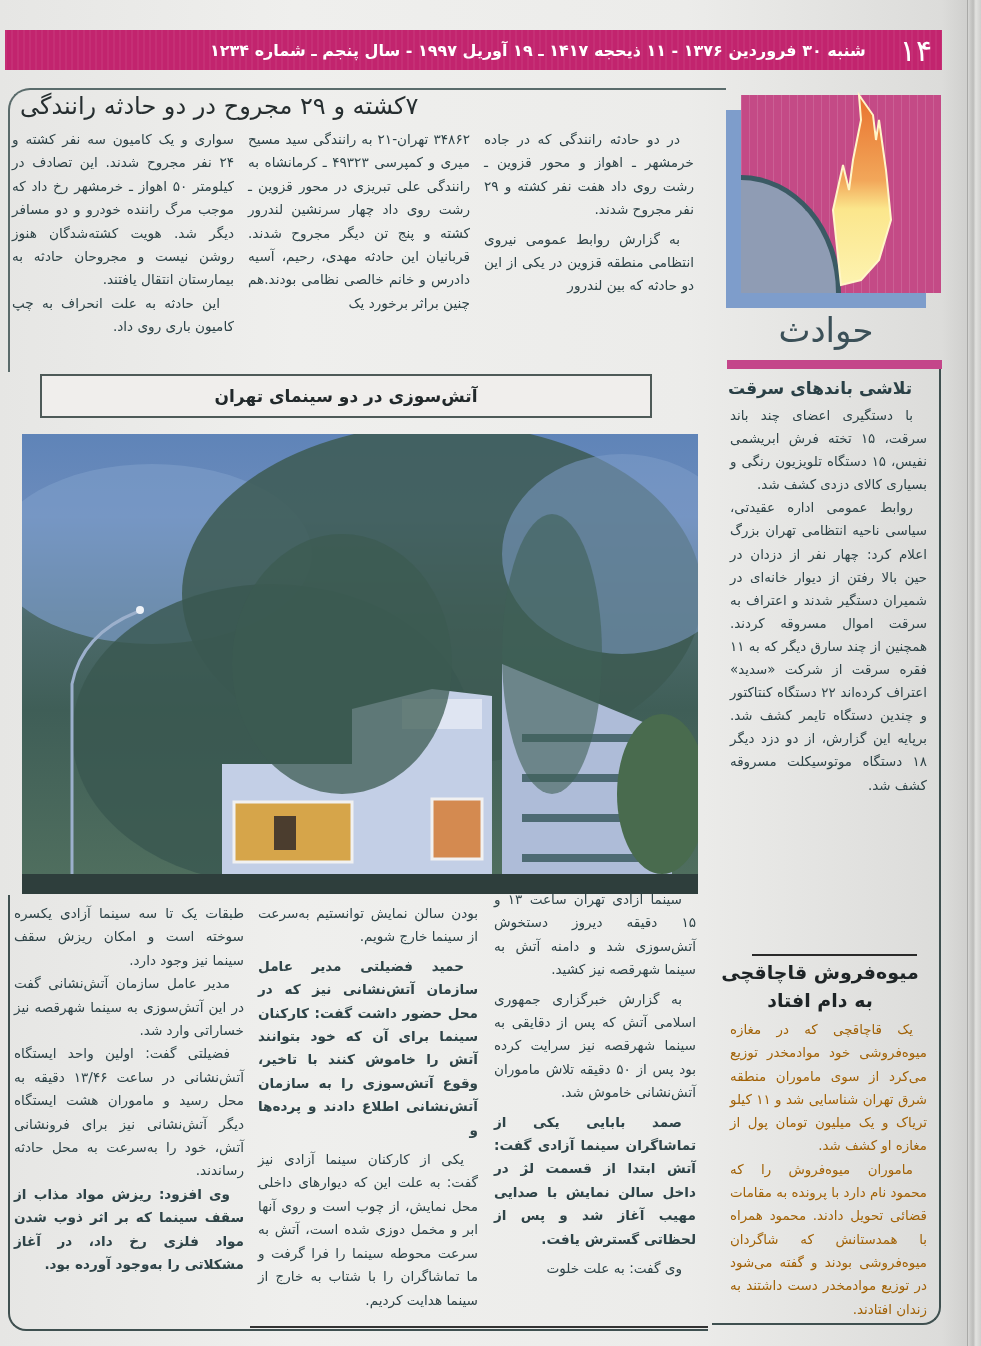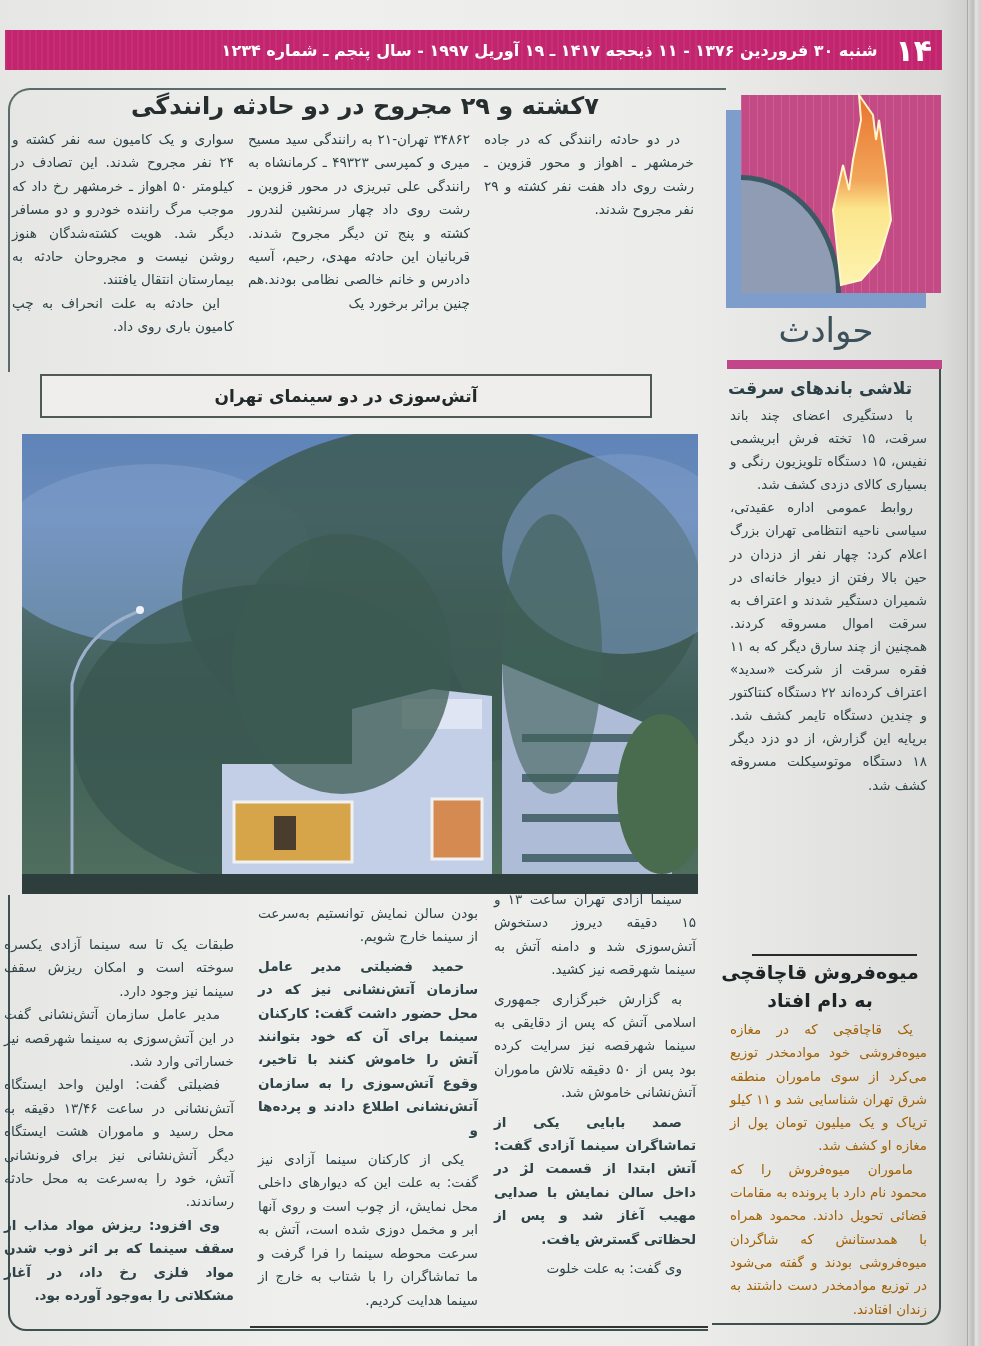--- a/index.html
+++ b/index.html
@@ -17,32 +17,32 @@
     border-left: 1px solid #a9a9a7;
   }
   
   .header-band {
     position: absolute; left: 5px; top: 30px; width: 937px; height: 40px;
     background: #c2246e;
     background-image: repeating-linear-gradient(90deg, rgba(255,255,255,0.05) 0 2px, transparent 2px 6px);
     display: flex; align-items: center; padding-right: 10px;
     color: #fff;
   }
-  .page-no { font-size: 30px; font-weight: bold; margin-left: 18px; font-family: "DejaVu Sans", sans-serif; }
+  .page-no { font-size: 30px; font-weight: normal; margin-left: 34px; font-family: "DejaVu Sans", sans-serif; }
   .header-text { font-size: 16px; font-weight: bold; letter-spacing: 0.2px; }
 
   
   .top-box {
     position: absolute; left: 8px; top: 88px; width: 718px; height: 284px;
     border-top: 2px solid #5a6b6b; border-left: 2px solid #5a6b6b;
     border-top-left-radius: 22px;
   }
   .top-title {
-    position: absolute; left: 20px; top: 92px; width: 690px; text-align: center;
-    font-size: 24px; font-weight: bold; color: #262e30;
+    position: absolute; left: 20px; top: 92px; width: 690px; text-align: left;
+    font-size: 24px; font-weight: normal; color: #262e30;
   }
   .col {
     position: absolute; font-size: 13.6px; line-height: 23.4px; color: #2f4448;
     text-align: justify; text-align-last: right;
   }
   .col p { margin-bottom: 0; text-indent: 14px; }
   .col p.gap { margin-top: 6px; }
   .col .bold { font-weight: bold; }
 
   
@@ -96,20 +96,21 @@
 <div class="header-band">
   <span class="page-no">۱۴</span>
   <span class="header-text">شنبه ۳۰ فروردین ۱۳۷۶ - ۱۱ ذیحجه ۱۴۱۷ ـ ۱۹ آوریل ۱۹۹۷ - سال پنجم ـ شماره ۱۲۳۴</span>
 </div>
 
 <div class="top-box"></div>
 <h1 class="top-title">۷کشته و ۲۹ مجروح در دو حادثه رانندگی</h1>
 
 <div class="col" style="left:484px; top:128px; width:210px;">
   <p>در دو حادثه رانندگی که در جاده خرمشهر ـ اهواز و محور قزوین ـ رشت روی داد هفت نفر کشته و ۲۹ نفر مجروح شدند.</p>
+  <p class="gap">به گزارش روابط عمومی نیروی انتظامی منطقه قزوین در یکی از این دو حادثه که بین لندرور</p>
 </div>
 <div class="col" style="left:248px; top:128px; width:222px;">
   <p style="text-indent:0">۳۴۸۶۲ تهران-۲۱ به رانندگی سید مسیح میری و کمپرسی ۴۹۳۲۳ ـ کرمانشاه به رانندگی علی تبریزی در محور قزوین ـ رشت روی داد چهار سرنشین لندرور کشته و پنج تن دیگر مجروح شدند. قربانیان این حادثه مهدی، رحیم، آسیه دادرس و خانم خالصی نظامی بودند.هم چنین براثر برخورد یک</p>
 </div>
 <div class="col" style="left:12px; top:128px; width:222px;">
   <p style="text-indent:0">سواری و یک کامیون سه نفر کشته و ۲۴ نفر مجروح شدند. این تصادف در کیلومتر ۵۰ اهواز ـ خرمشهر رخ داد که موجب مرگ راننده خودرو و دو مسافر دیگر شد. هویت کشته‌شدگان هنوز روشن نیست و مجروحان حادثه به بیمارستان انتقال یافتند.</p>
   <p>این حادثه به علت انحراف به چپ کامیون باری روی داد.</p>
 </div>
 
 <div class="logo">
@@ -192,20 +193,20 @@
   <p>سینما آزادی تهران ساعت ۱۳ و ۱۵ دقیقه دیروز دستخوش آتش‌سوزی شد و دامنه آتش به سینما شهرقصه نیز کشید.</p>
   <p class="gap">به گزارش خبرگزاری جمهوری اسلامی آتش که پس از دقایقی به سینما شهرقصه نیز سرایت کرده بود پس از ۵۰ دقیقه تلاش ماموران آتش‌نشانی خاموش شد.</p>
   <p class="gap bold">صمد بابایی یکی از تماشاگران سینما آزادی گفت: آتش ابتدا از قسمت لژ در داخل سالن نمایش با صدایی مهیب آغاز شد و پس از لحظاتی گسترش یافت.</p>
   <p class="gap">وی گفت: به علت خلوت</p>
 </div>
 <div class="col" style="left:258px; top:902px; width:220px;">
   <p style="text-indent:0">بودن سالن نمایش توانستیم به‌سرعت از سینما خارج شویم.</p>
   <p class="gap bold">حمید فضیلتی مدیر عامل سازمان آتش‌نشانی نیز که در محل حضور داشت گفت: کارکنان سینما برای آن که خود بتوانند آتش را خاموش کنند با تاخیر، وقوع آتش‌سوزی را به سازمان آتش‌نشانی اطلاع دادند و پرده‌ها و</p>
   <p class="gap">یکی از کارکنان سینما آزادی نیز گفت: به علت این که دیوارهای داخلی محل نمایش، از چوب است و روی آنها ابر و مخمل دوزی شده است، آتش به سرعت محوطه سینما را فرا گرفت و ما تماشاگران را با شتاب به خارج از سینما هدایت کردیم.</p>
 </div>
-<div class="col" style="left:4px; top:902px; width:230px;margin-top:31px;">
+<div class="col" style="left:14px; top:902px; width:230px;">
   <p style="text-indent:0">طبقات یک تا سه سینما آزادی یکسره سوخته است و امکان ریزش سقف سینما نیز وجود دارد.</p>
   <p>مدیر عامل سازمان آتش‌نشانی گفت در این آتش‌سوزی به سینما شهرقصه نیز خساراتی وارد شد.</p>
   <p>فضیلتی گفت: اولین واحد ایستگاه آتش‌نشانی در ساعت ۱۳/۴۶ دقیقه به محل رسید و ماموران هشت ایستگاه دیگر آتش‌نشانی نیز برای فرونشانی آتش، خود را به‌سرعت به محل حادثه رساندند.</p>
   <p class="bold">وی افزود: ریزش مواد مذاب از سقف سینما که بر اثر ذوب شدن مواد فلزی رخ داد، در آغاز مشکلاتی را به‌وجود آورده بود.</p>
 </div>
 
 <div class="bottom-rule"></div>
 
 </body></html>

